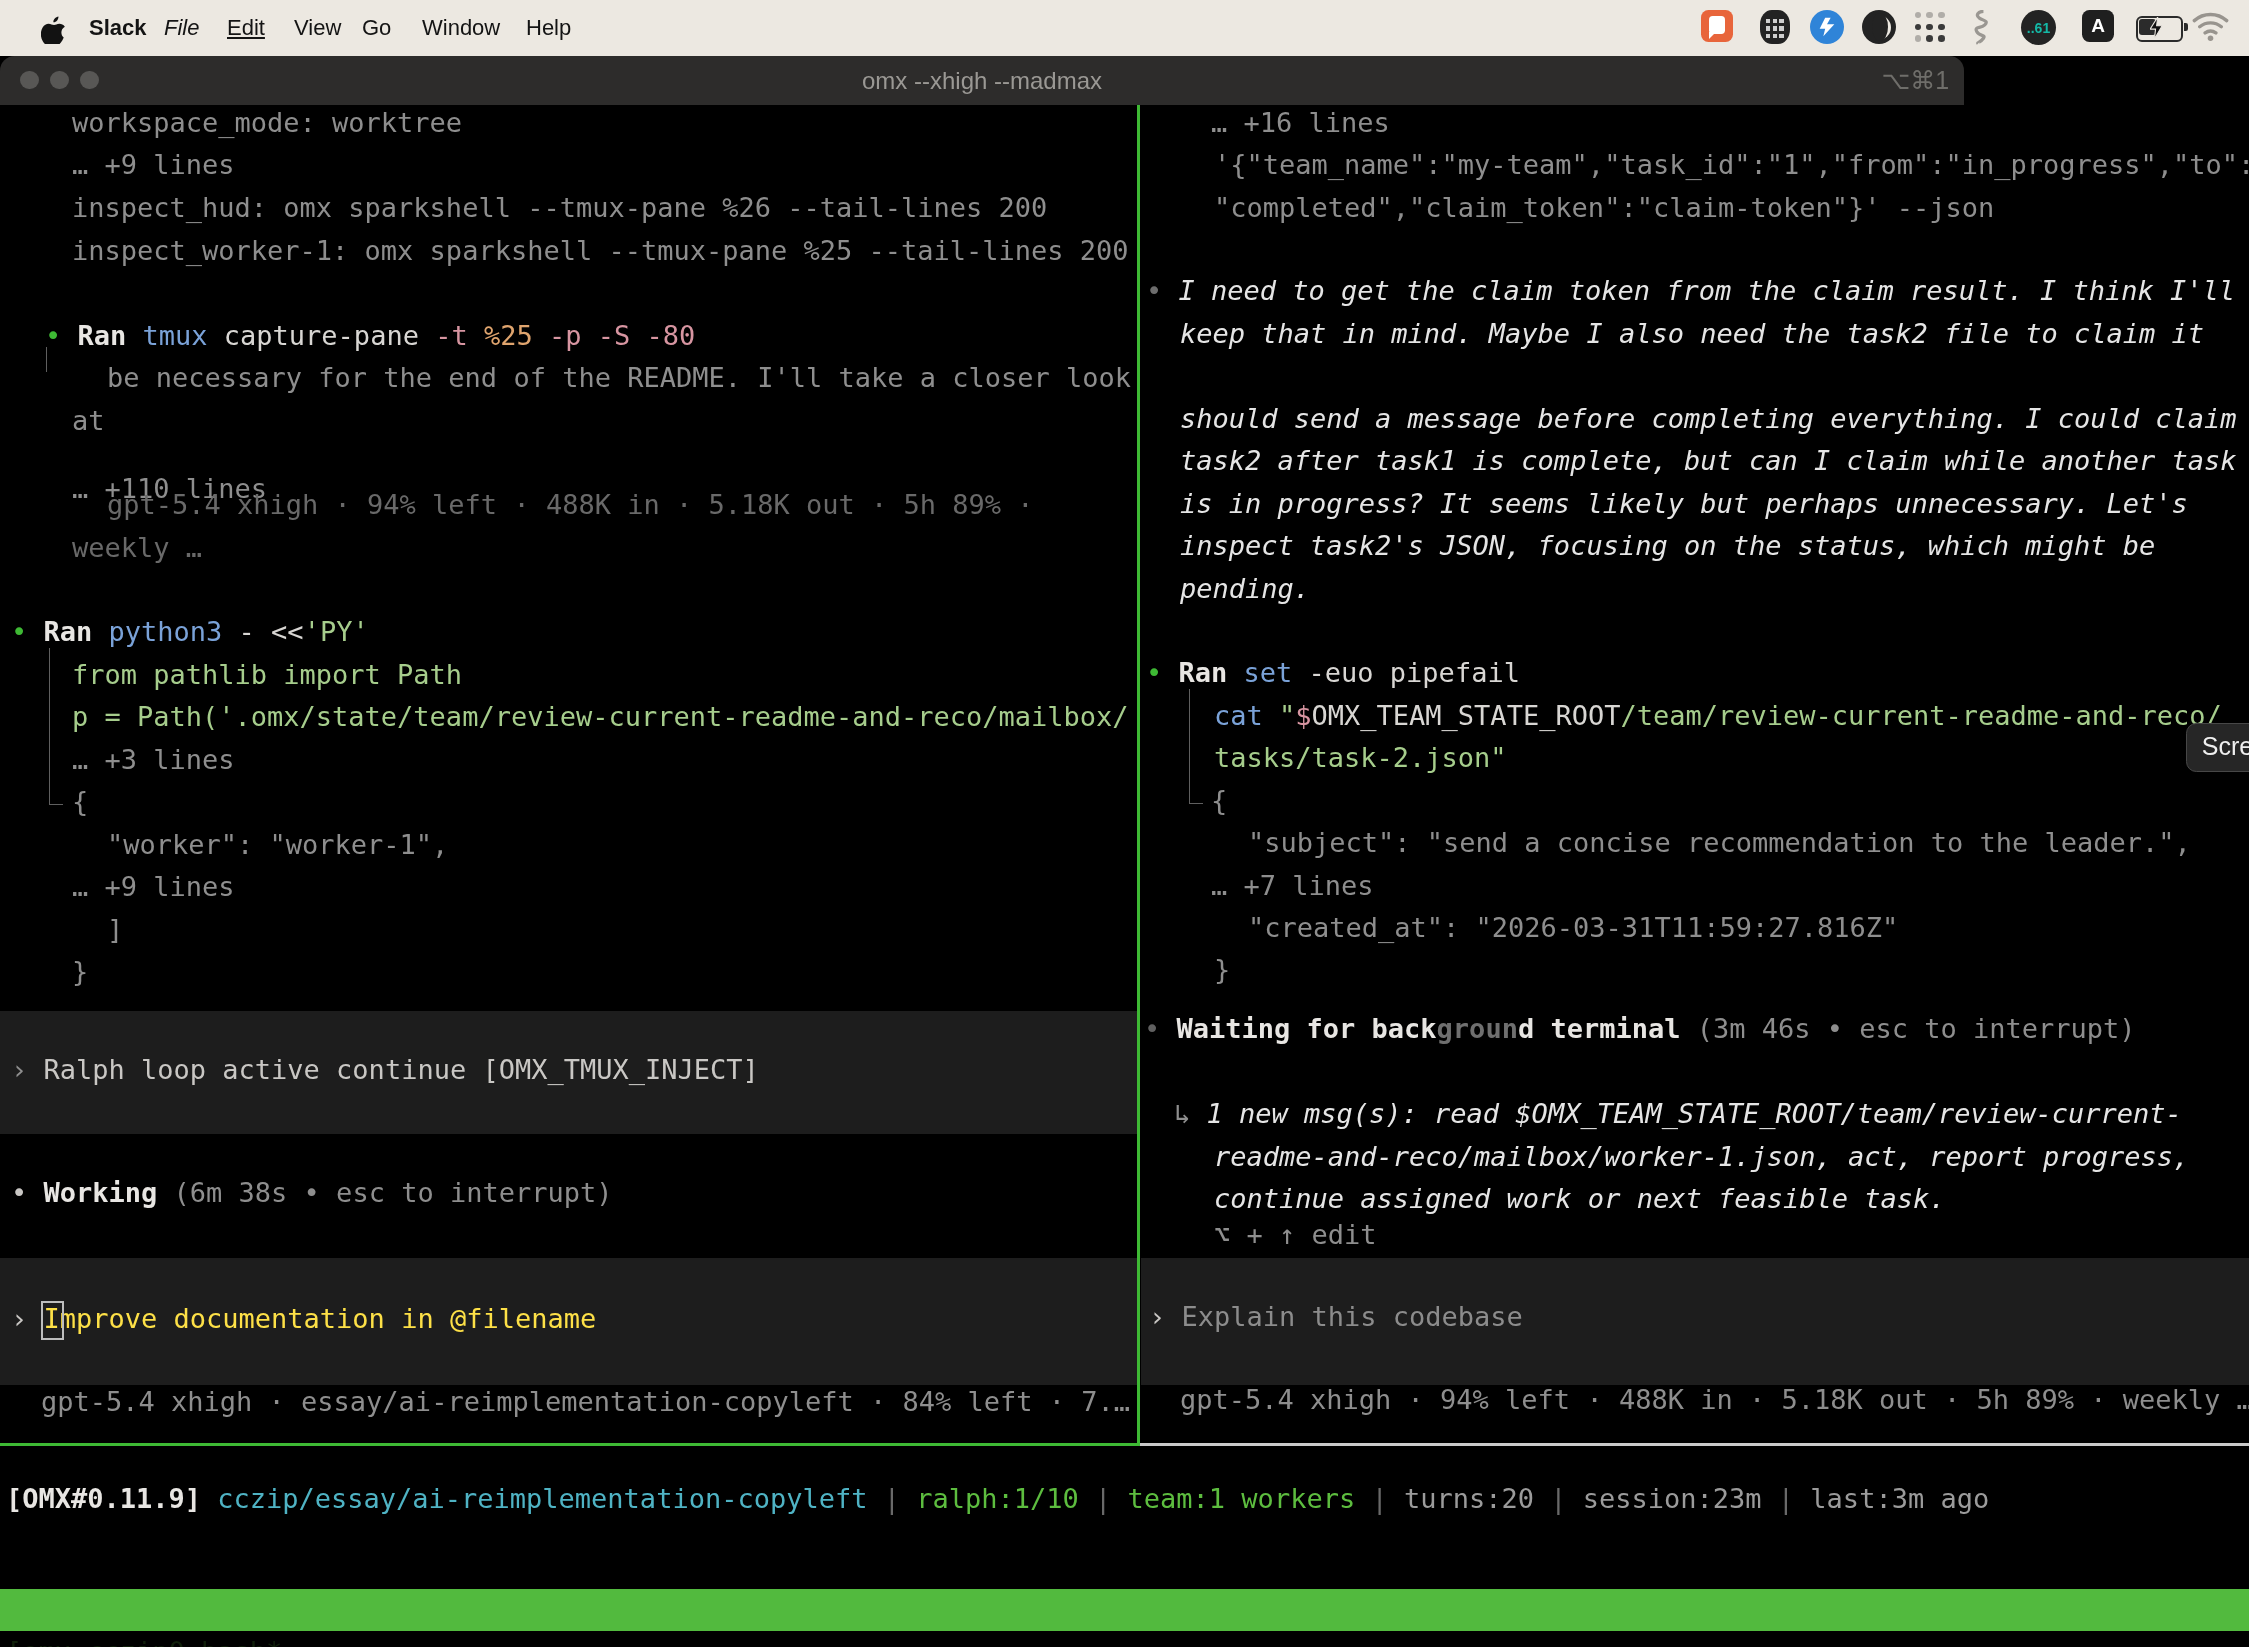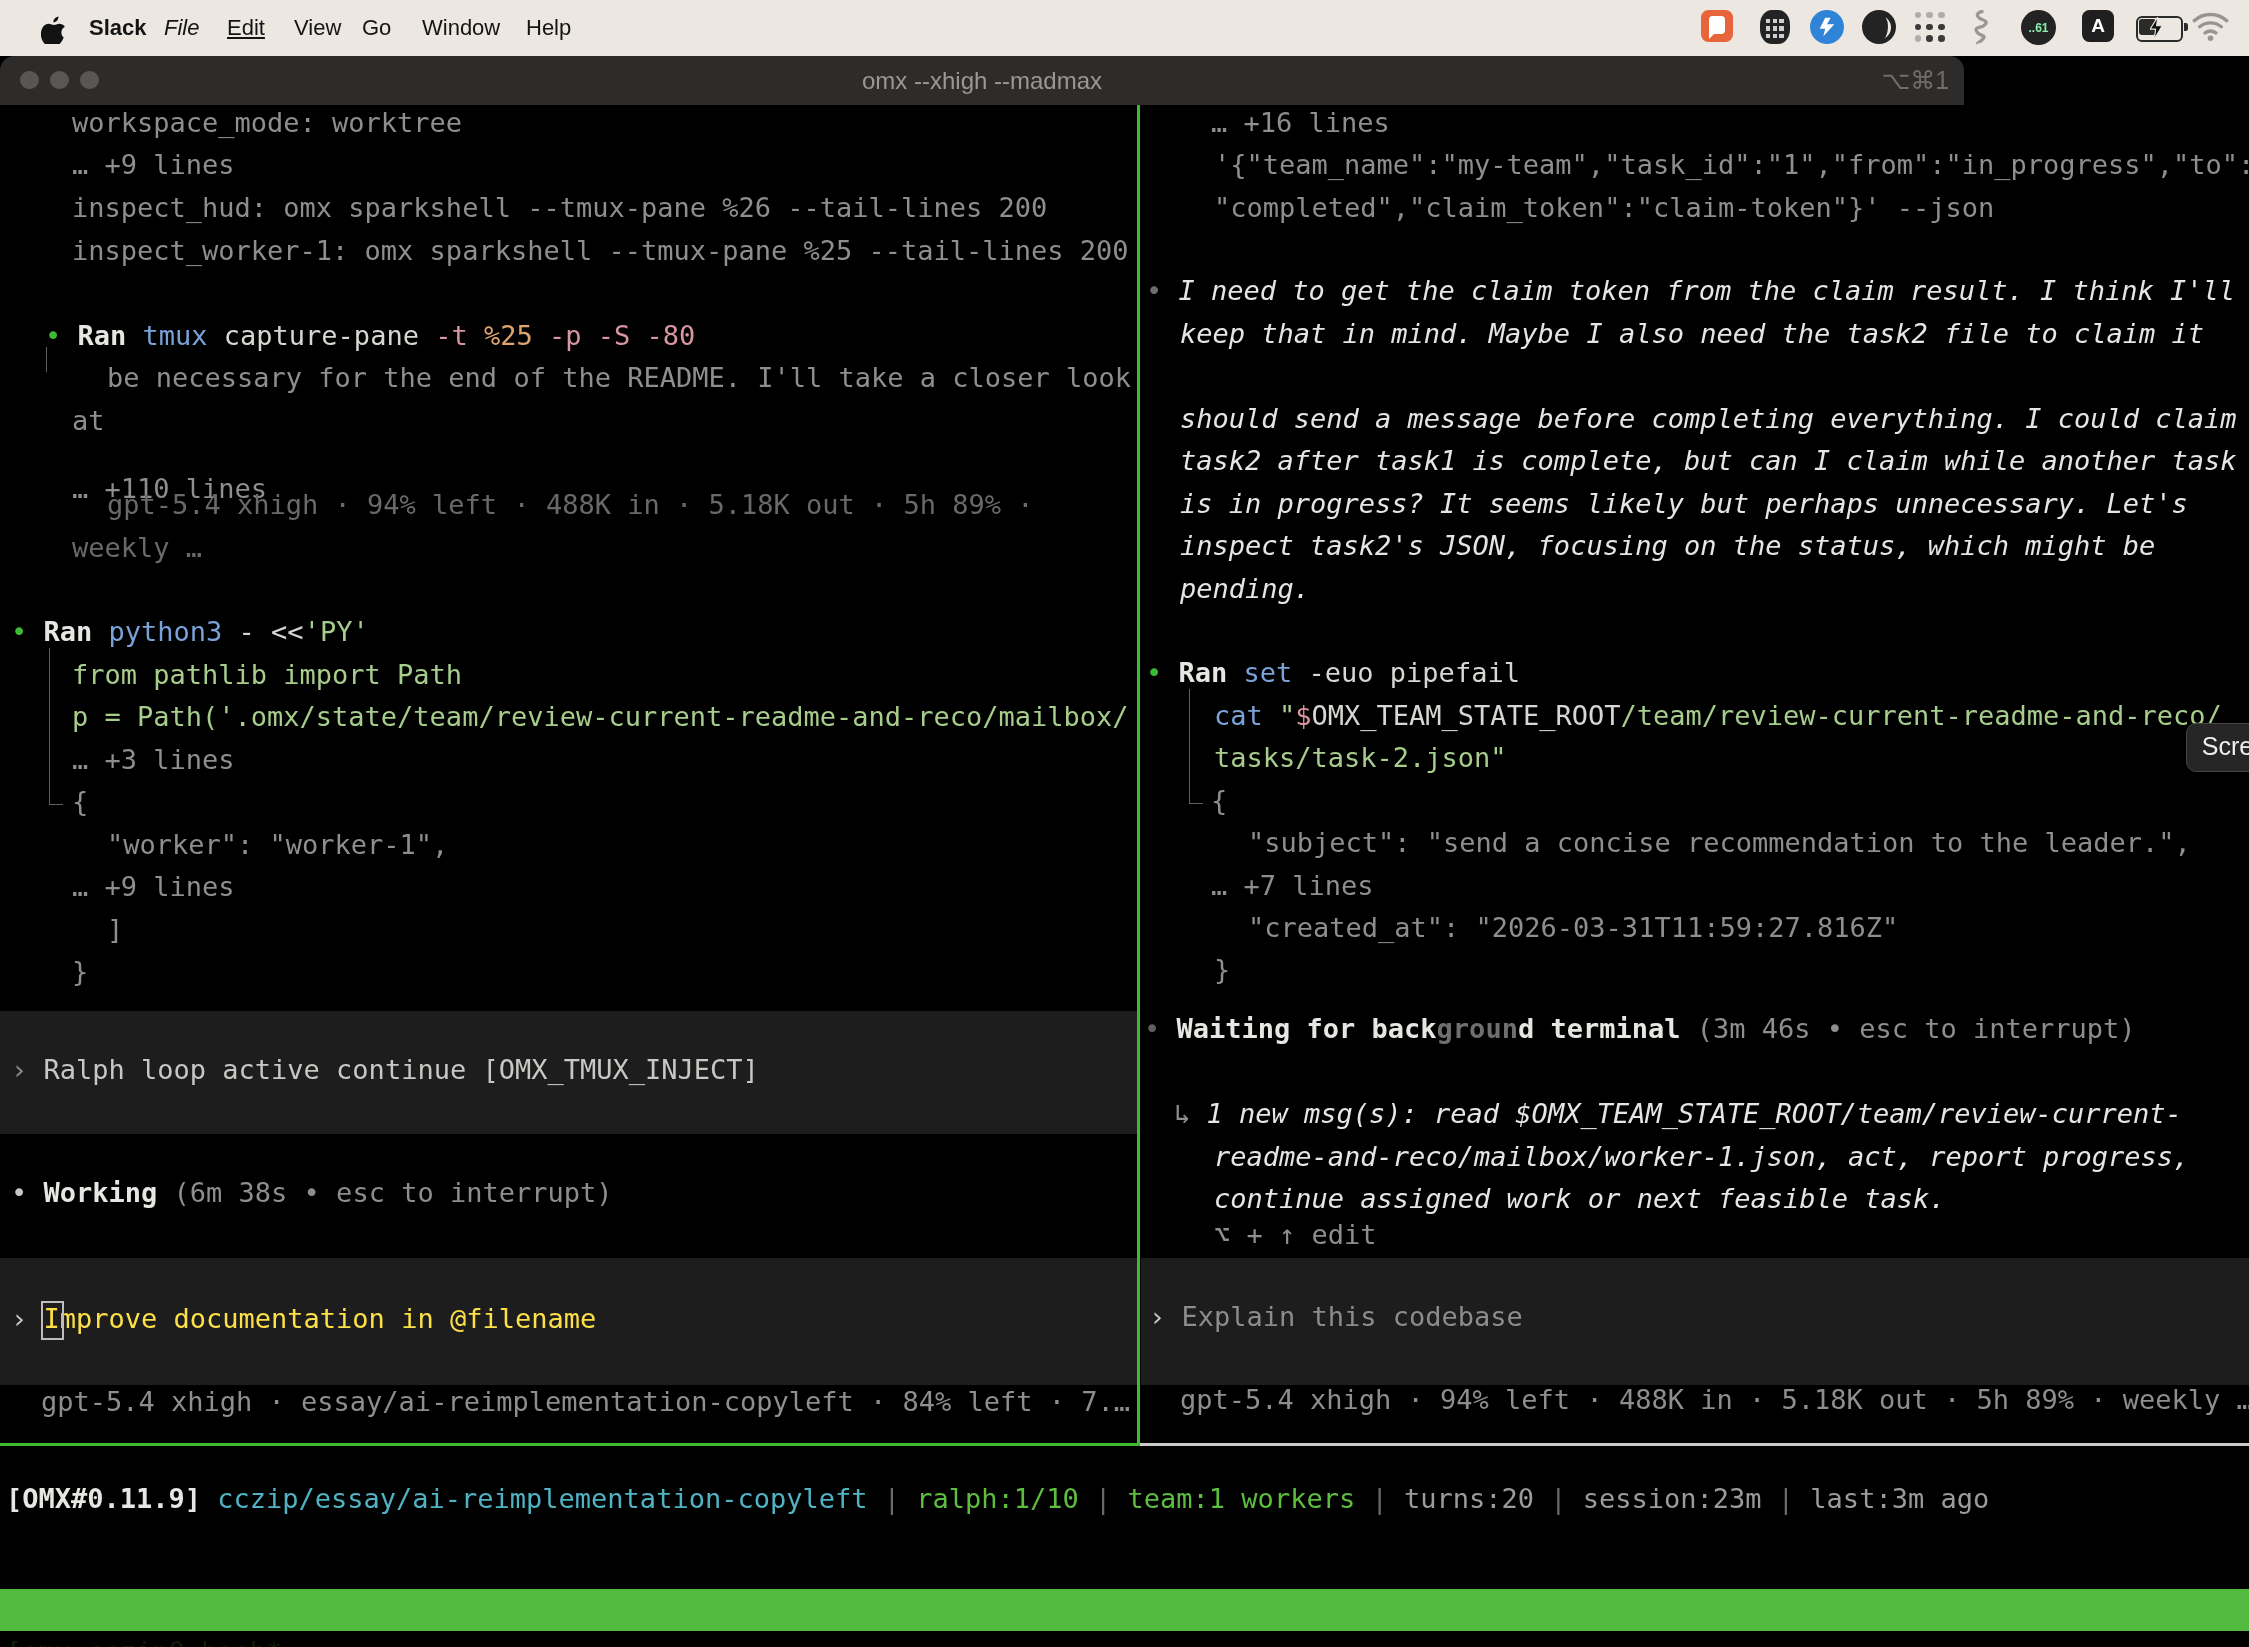--- a/index.html
+++ b/index.html
@@ -88,22 +88,22 @@
       <div style="position:absolute;left:25px;top:13.3px;width:6.6px;height:6.6px;border-radius:50%;background:#3a3a3a;"></div>
       <div style="position:absolute;left:1.5px;top:25px;width:6.6px;height:6.6px;border-radius:50%;background:#b0ada8;"></div>
       <div style="position:absolute;left:13.3px;top:25px;width:6.6px;height:6.6px;border-radius:50%;background:#3a3a3a;"></div>
       <div style="position:absolute;left:25px;top:25px;width:6.6px;height:6.6px;border-radius:50%;background:#3a3a3a;"></div>
     </div>
     <div class="sicon" style="left:1966px;width:29.5px;height:35px;">
       <svg viewBox="0 0 20 26" style="width:29.5px;height:35px;">
         <path fill="none" stroke="#9a9792" stroke-width="2.4" d="M12 1c-4 0-6 3-3 5s7 2 4 5-8 1-6 5 7 2 5 5-5 3-4 4"></path>
       </svg>
     </div>
-    <div class="sicon" style="left:2021px;width:35px;height:35px;background:#232323;border-radius:50%;color:#86efac;
-         font-size:12px;font-weight:bold;text-align:center;line-height:37px;font-family:'Liberation Sans',sans-serif;">
+    <div class="sicon" style="left:2021px;width:35px;height:35px;background:#232323;border-radius:50%;color:#14b8a6;
+         font-size:14px;font-weight:bold;text-align:center;line-height:37px;font-family:'Liberation Sans',sans-serif;">
       <span>..61</span>
     </div>
     <div class="sicon" style="left:2082px;width:32px;height:32px;background:#1f1f1f;border-radius:7.4px;color:#fff;
          font-size:19px;font-weight:bold;text-align:center;line-height:32px;font-family:'Liberation Sans',sans-serif;">
       <span>A</span>
     </div>
     <div class="sicon" style="left:2136px;top:16px;width:43px;height:22px;border:2.2px solid #2b2b2b;border-radius:5.9px;">
       <div style="position:absolute;left:0.7px;top:0.7px;width:17.7px;height:16px;background:#2b2b2b;border-radius:3px;"></div>
       <svg viewBox="0 0 12 20" style="position:absolute;left:11.8px;top:-1.5px;width:13.3px;height:22px;">
         <polygon fill="#111" stroke="#ece8e1" stroke-width="1" points="7,0 0,11 5,11 4,20 11,8 6,8"></polygon>

